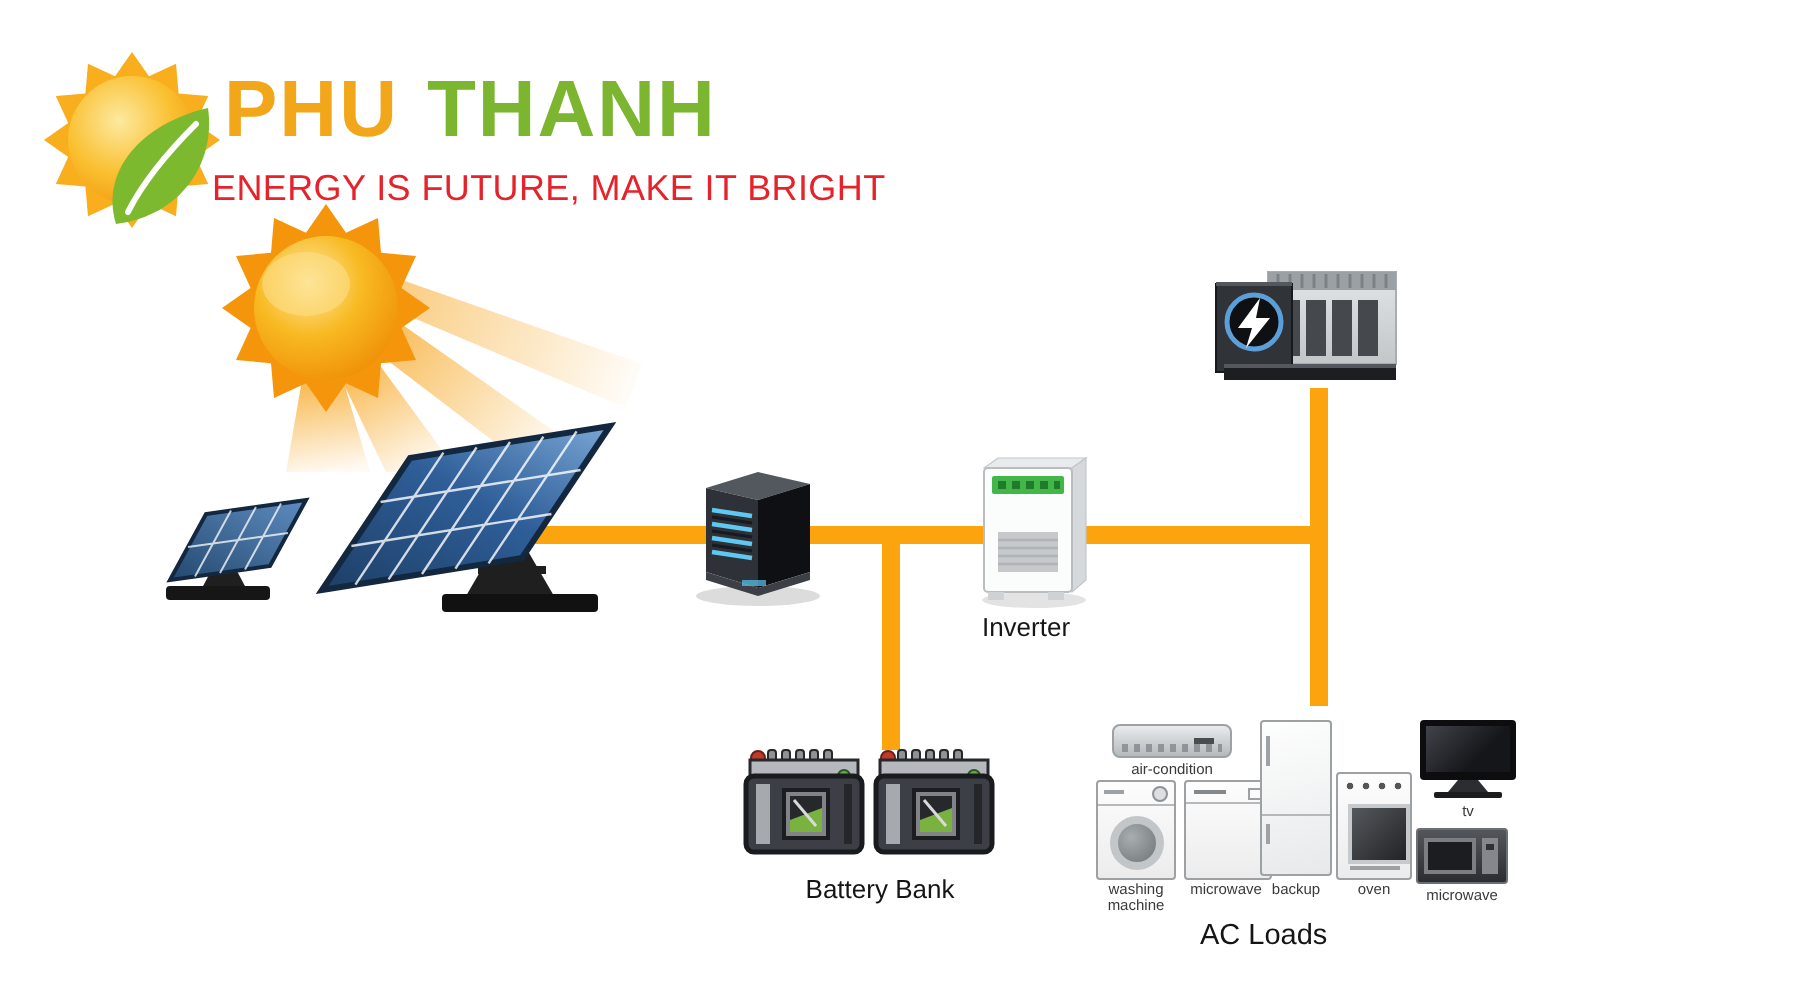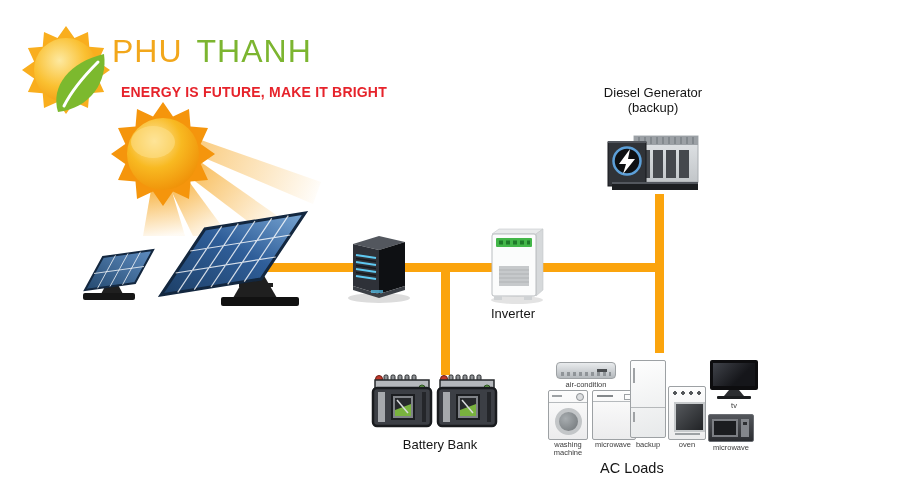--- a/index.html
+++ b/index.html
@@ -6,24 +6,24 @@
   .canvas{position:relative;width:900px;height:500px;background:#ffffff;overflow:hidden;
           font-family:"Liberation Sans",sans-serif;color:#1a1a1a;}
   .abs{position:absolute;}
   
   .wire{position:absolute;background:var(--wire,#FBA40D);z-index:1;}
   
   .node-label{position:absolute;z-index:3;text-align:center;font-size:13px;line-height:15px;color:#151515;}
   .appl-label{position:absolute;z-index:3;text-align:center;font-size:7.5px;line-height:8px;color:#3a3a3a;}
   .ac-title{position:absolute;z-index:3;font-size:14.5px;color:#151515;}
   
-  .brand{position:absolute;left:112px;top:33px;font-weight:normal;font-size:32px;letter-spacing:1px;z-index:3;}
+  .brand{position:absolute;left:112px;top:33px;font-weight:bold;font-size:40px;letter-spacing:1px;z-index:3;}
   .brand .b1{color:var(--brand-first,#F2A71B);margin-right:14px;}
   .brand .b2{color:var(--brand-second,#7CB530);}
-  .tagline{position:absolute;left:121px;top:84px;font-weight:bold;font-size:14px;letter-spacing:0.2px;
+  .tagline{position:absolute;left:106px;top:84px;font-weight:normal;font-size:18px;letter-spacing:0.2px;
            color:var(--tagline,#E6232B);z-index:3;}
   
   .appl{position:absolute;z-index:2;background:linear-gradient(180deg,#fdfdfd,#ececed);
         border:1px solid #9da1a4;border-radius:2px;box-sizing:border-box;}
   .aircon{left:556px;top:362px;width:60px;height:17px;border-radius:4px;
           background:linear-gradient(180deg,#e9ebed,#b4b9bd);}
   .aircon-vent{position:absolute;left:4px;right:4px;bottom:2px;height:4px;
           background:repeating-linear-gradient(90deg,#8f9498 0 3px,rgba(0,0,0,0) 3px 6px);}
   .aircon-disp{position:absolute;right:8px;top:6px;width:10px;height:3px;background:#4a4d50;}
   .wash{left:548px;top:390px;width:40px;height:50px;}
@@ -171,24 +171,20 @@
     <rect x="27" y="14.5" width="4" height="4" fill="#1f7a2a"></rect>
       <rect x="34" y="14.5" width="4" height="4" fill="#1f7a2a"></rect>
     <rect x="41" y="14.5" width="3" height="4" fill="#1f7a2a"></rect>
     <rect x="13" y="40" width="30" height="20" fill="#c6c9cb"></rect>
     <path d="M13,44 h30 M13,48 h30 M13,52 h30 M13,56 h30" stroke="#b0b3b5" stroke-width="1.2"></path>
     <rect x="8" y="70" width="8" height="4" fill="#cfd2d4"></rect>
       <rect x="38" y="70" width="8" height="4" fill="#cfd2d4"></rect>
   </svg>
   <div class="node-label" style="left:478px;top:306px;width:70px;">Inverter</div>
 
-  <div class="node-label" style="left:585px;top:85px;width:136px;">
-    <div>Diesel Generator</div>
-    <div>(backup)</div>
-  </div>
   <svg class="abs" style="left:606px;top:130px;z-index:2" width="96" height="64" viewBox="0 0 96 64">
     <defs>
       <linearGradient id="genc" x1="0%" y1="0%" x2="0%" y2="100%">
         <stop offset="0%" stop-color="#e2e5e8"></stop>
           <stop offset="100%" stop-color="#c2c6c9"></stop>
       </linearGradient>
     </defs>
     <rect x="28" y="6" width="64" height="46" fill="url(#genc)" stroke="#a8adb1"></rect>
     <rect x="28" y="6" width="64" height="9" fill="#9ba0a5"></rect>
     <path d="M33,7 v7 M39,7 v7 M45,7 v7 M51,7 v7 M57,7 v7 M63,7 v7 M69,7 v7 M75,7 v7 M81,7 v7 M87,7 v7" stroke="#7c8186" stroke-width="1.5"></path>

